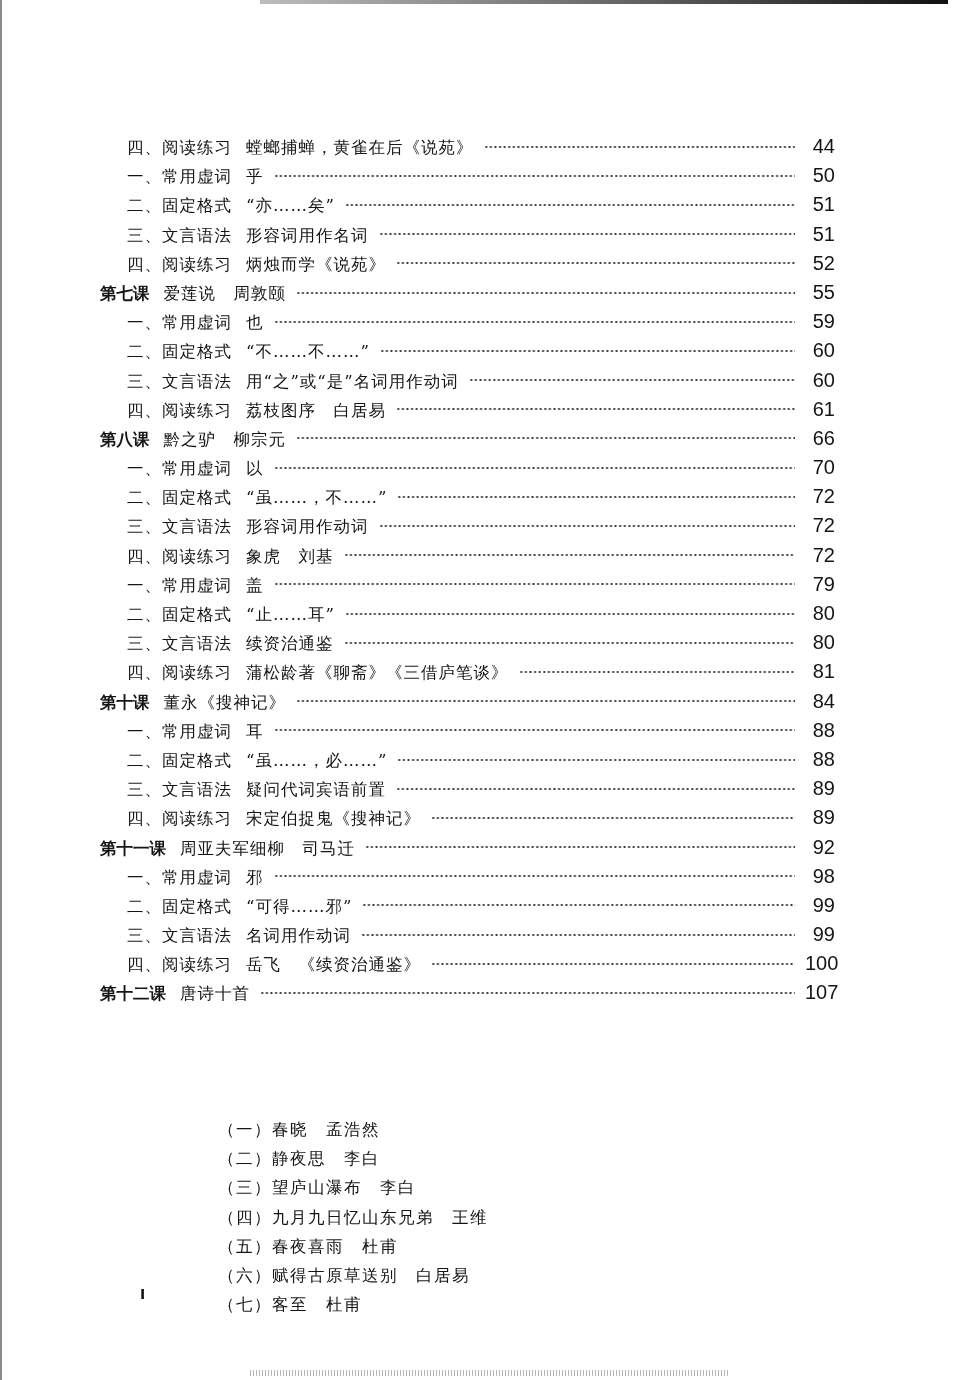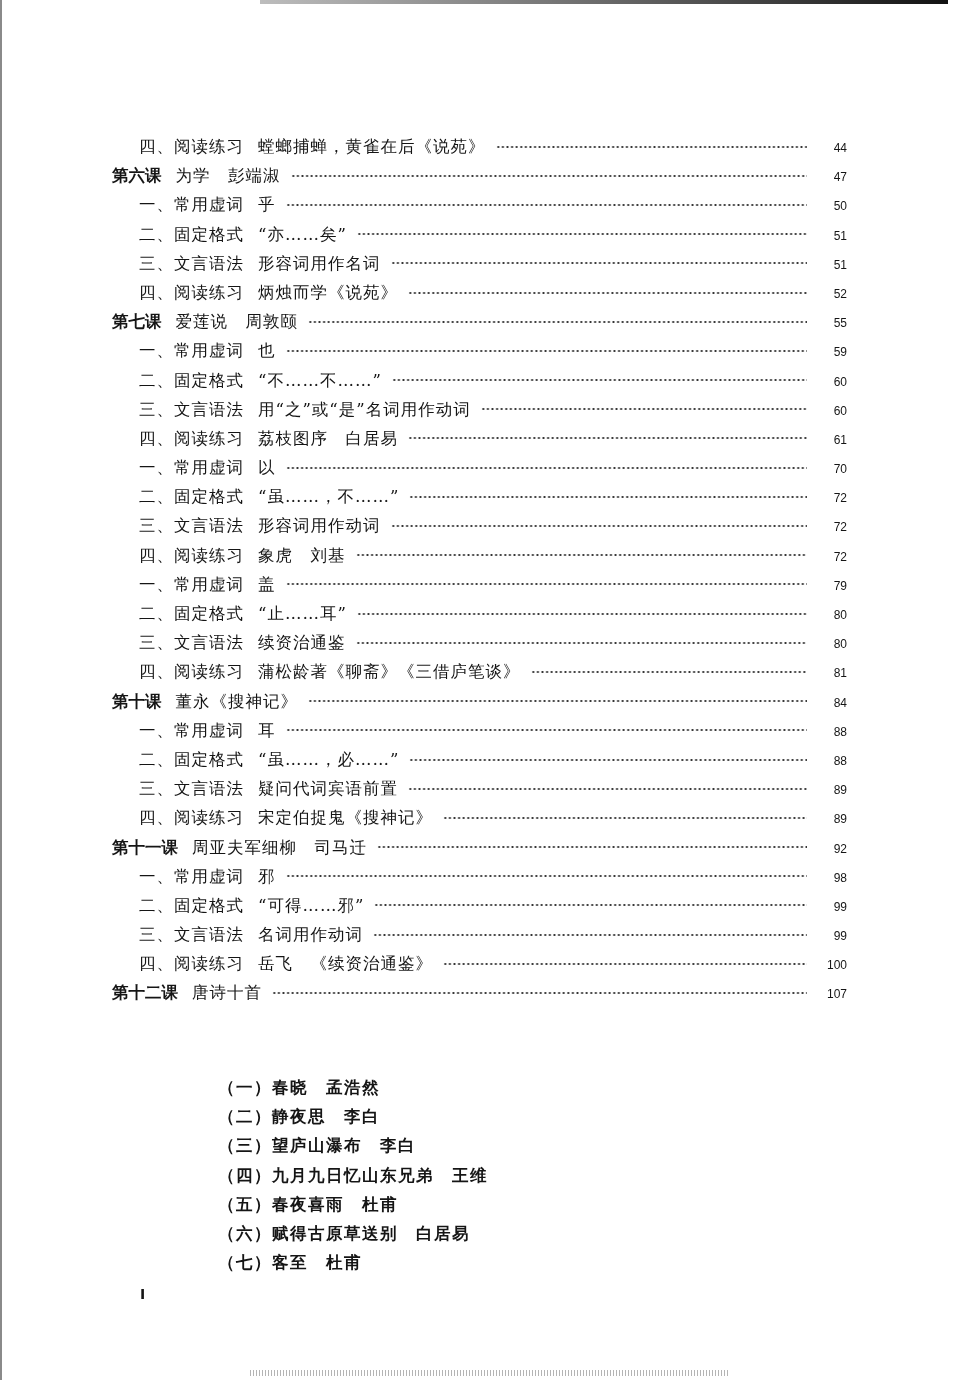--- a/index.html
+++ b/index.html
@@ -2,57 +2,51 @@
 <html><head>
 <meta charset="utf-8">
 <style>
   html, body { margin: 0; padding: 0; }
   body {
     width: 960px; height: 1380px; background: #ffffff; position: relative; overflow: hidden;
     font-family: "DejaVu Serif", "Liberation Serif", serif; color: #151515;
   }
   .page-edge-left { position: absolute; left: 0; top: 0; width: 2px; height: 1380px; background: #8a8a8a; }
   .page-edge-top { position: absolute; left: 260px; top: 0; height: 4px; width: 688px; background: linear-gradient(to right, #bdbdbd 0%, #6a6a6a 50%, #111 100%); }
-  .toc { position: absolute; left: 112px; top: 132px; width: 735px; }
+  .toc { position: absolute; left: 100px; top: 132px; width: 735px; }
   .toc-row { display: flex; align-items: baseline; height: 29.2px; font-size: 16.5px; line-height: 29.2px; white-space: nowrap; }
   .toc-row.lesson { font-weight: normal; }
   .toc-row.sub { padding-left: 27px; }
   .num { font-family: "DejaVu Sans", "Liberation Sans", sans-serif; font-weight: bold; margin-right: 14px; }
   .label-part { display: inline-block; margin-right: 14px; letter-spacing: 1px; }
   .title { letter-spacing: 1px; }
   .leader { flex: 1; overflow: hidden; margin: 0 10px; height: 14px; align-self: center;
     background-image: radial-gradient(circle, #333 0.9px, transparent 1.2px);
     background-size: 4.6px 4px; background-repeat: repeat-x; background-position: 0 50%; }
-  .page { font-family: "Liberation Sans", sans-serif; font-size: 12px; width: 30px; text-align: right; }
-  .poems { position: absolute; left: 218px; top: 1073px; font-weight: bold; }
+  .page { font-family: "Liberation Sans", sans-serif; font-size: 20px; width: 30px; text-align: right; }
+  .poems { position: absolute; left: 218px; top: 1115px; }
   .poem { height: 29.2px; line-height: 29.2px; font-size: 16.5px; letter-spacing: 1.5px; white-space: nowrap; }
   .footer-mark { position: absolute; left: 140px; top: 1286px; font-family: "DejaVu Sans", sans-serif; font-weight: bold; font-size: 14px; }
   .scan-noise { position: absolute; left: 250px; top: 1370px; width: 480px; height: 6px;
     background-image: repeating-linear-gradient(90deg, #777 0 1px, transparent 1px 3px); opacity: 0.55; }
 </style>
 </head>
 <body>
 
 <div class="page-edge-left"></div>
 <div class="page-edge-top"></div>
 
 <div class="toc">
 
   <div class="toc-row sub">
       <span class="label-part"><span>四、</span><span>阅读练习</span></span>
       <span class="title">螳螂捕蝉，黄雀在后《说苑》</span>
       <span class="leader"></span>
       <span class="page">44</span>
     </div>
-  <div class="toc-row lesson">
-      <span class="num">第六课</span>
-      <span class="title">为学　彭端淑</span>
-      <span class="leader"></span>
-      <span class="page">47</span>
-    </div>
   <div class="toc-row sub">
       <span class="label-part"><span>一、</span><span>常用虚词</span></span>
       <span class="title">乎</span>
       <span class="leader"></span>
       <span class="page">50</span>
     </div>
   <div class="toc-row sub">
       <span class="label-part"><span>二、</span><span>固定格式</span></span>
       <span class="title">“亦……矣”</span>
       <span class="leader"></span>
@@ -92,20 +86,26 @@
       <span class="label-part"><span>三、</span><span>文言语法</span></span>
       <span class="title">用“之”或“是”名词用作动词</span>
       <span class="leader"></span>
       <span class="page">60</span>
     </div>
   <div class="toc-row sub">
       <span class="label-part"><span>四、</span><span>阅读练习</span></span>
       <span class="title">荔枝图序　白居易</span>
       <span class="leader"></span>
       <span class="page">61</span>
+    </div>
+  <div class="toc-row lesson">
+      <span class="num">第八课</span>
+      <span class="title">黔之驴　柳宗元</span>
+      <span class="leader"></span>
+      <span class="page">66</span>
     </div>
   <div class="toc-row sub">
       <span class="label-part"><span>一、</span><span>常用虚词</span></span>
       <span class="title">以</span>
       <span class="leader"></span>
       <span class="page">70</span>
     </div>
   <div class="toc-row sub">
       <span class="label-part"><span>二、</span><span>固定格式</span></span>
       <span class="title">“虽……，不……”</span>

